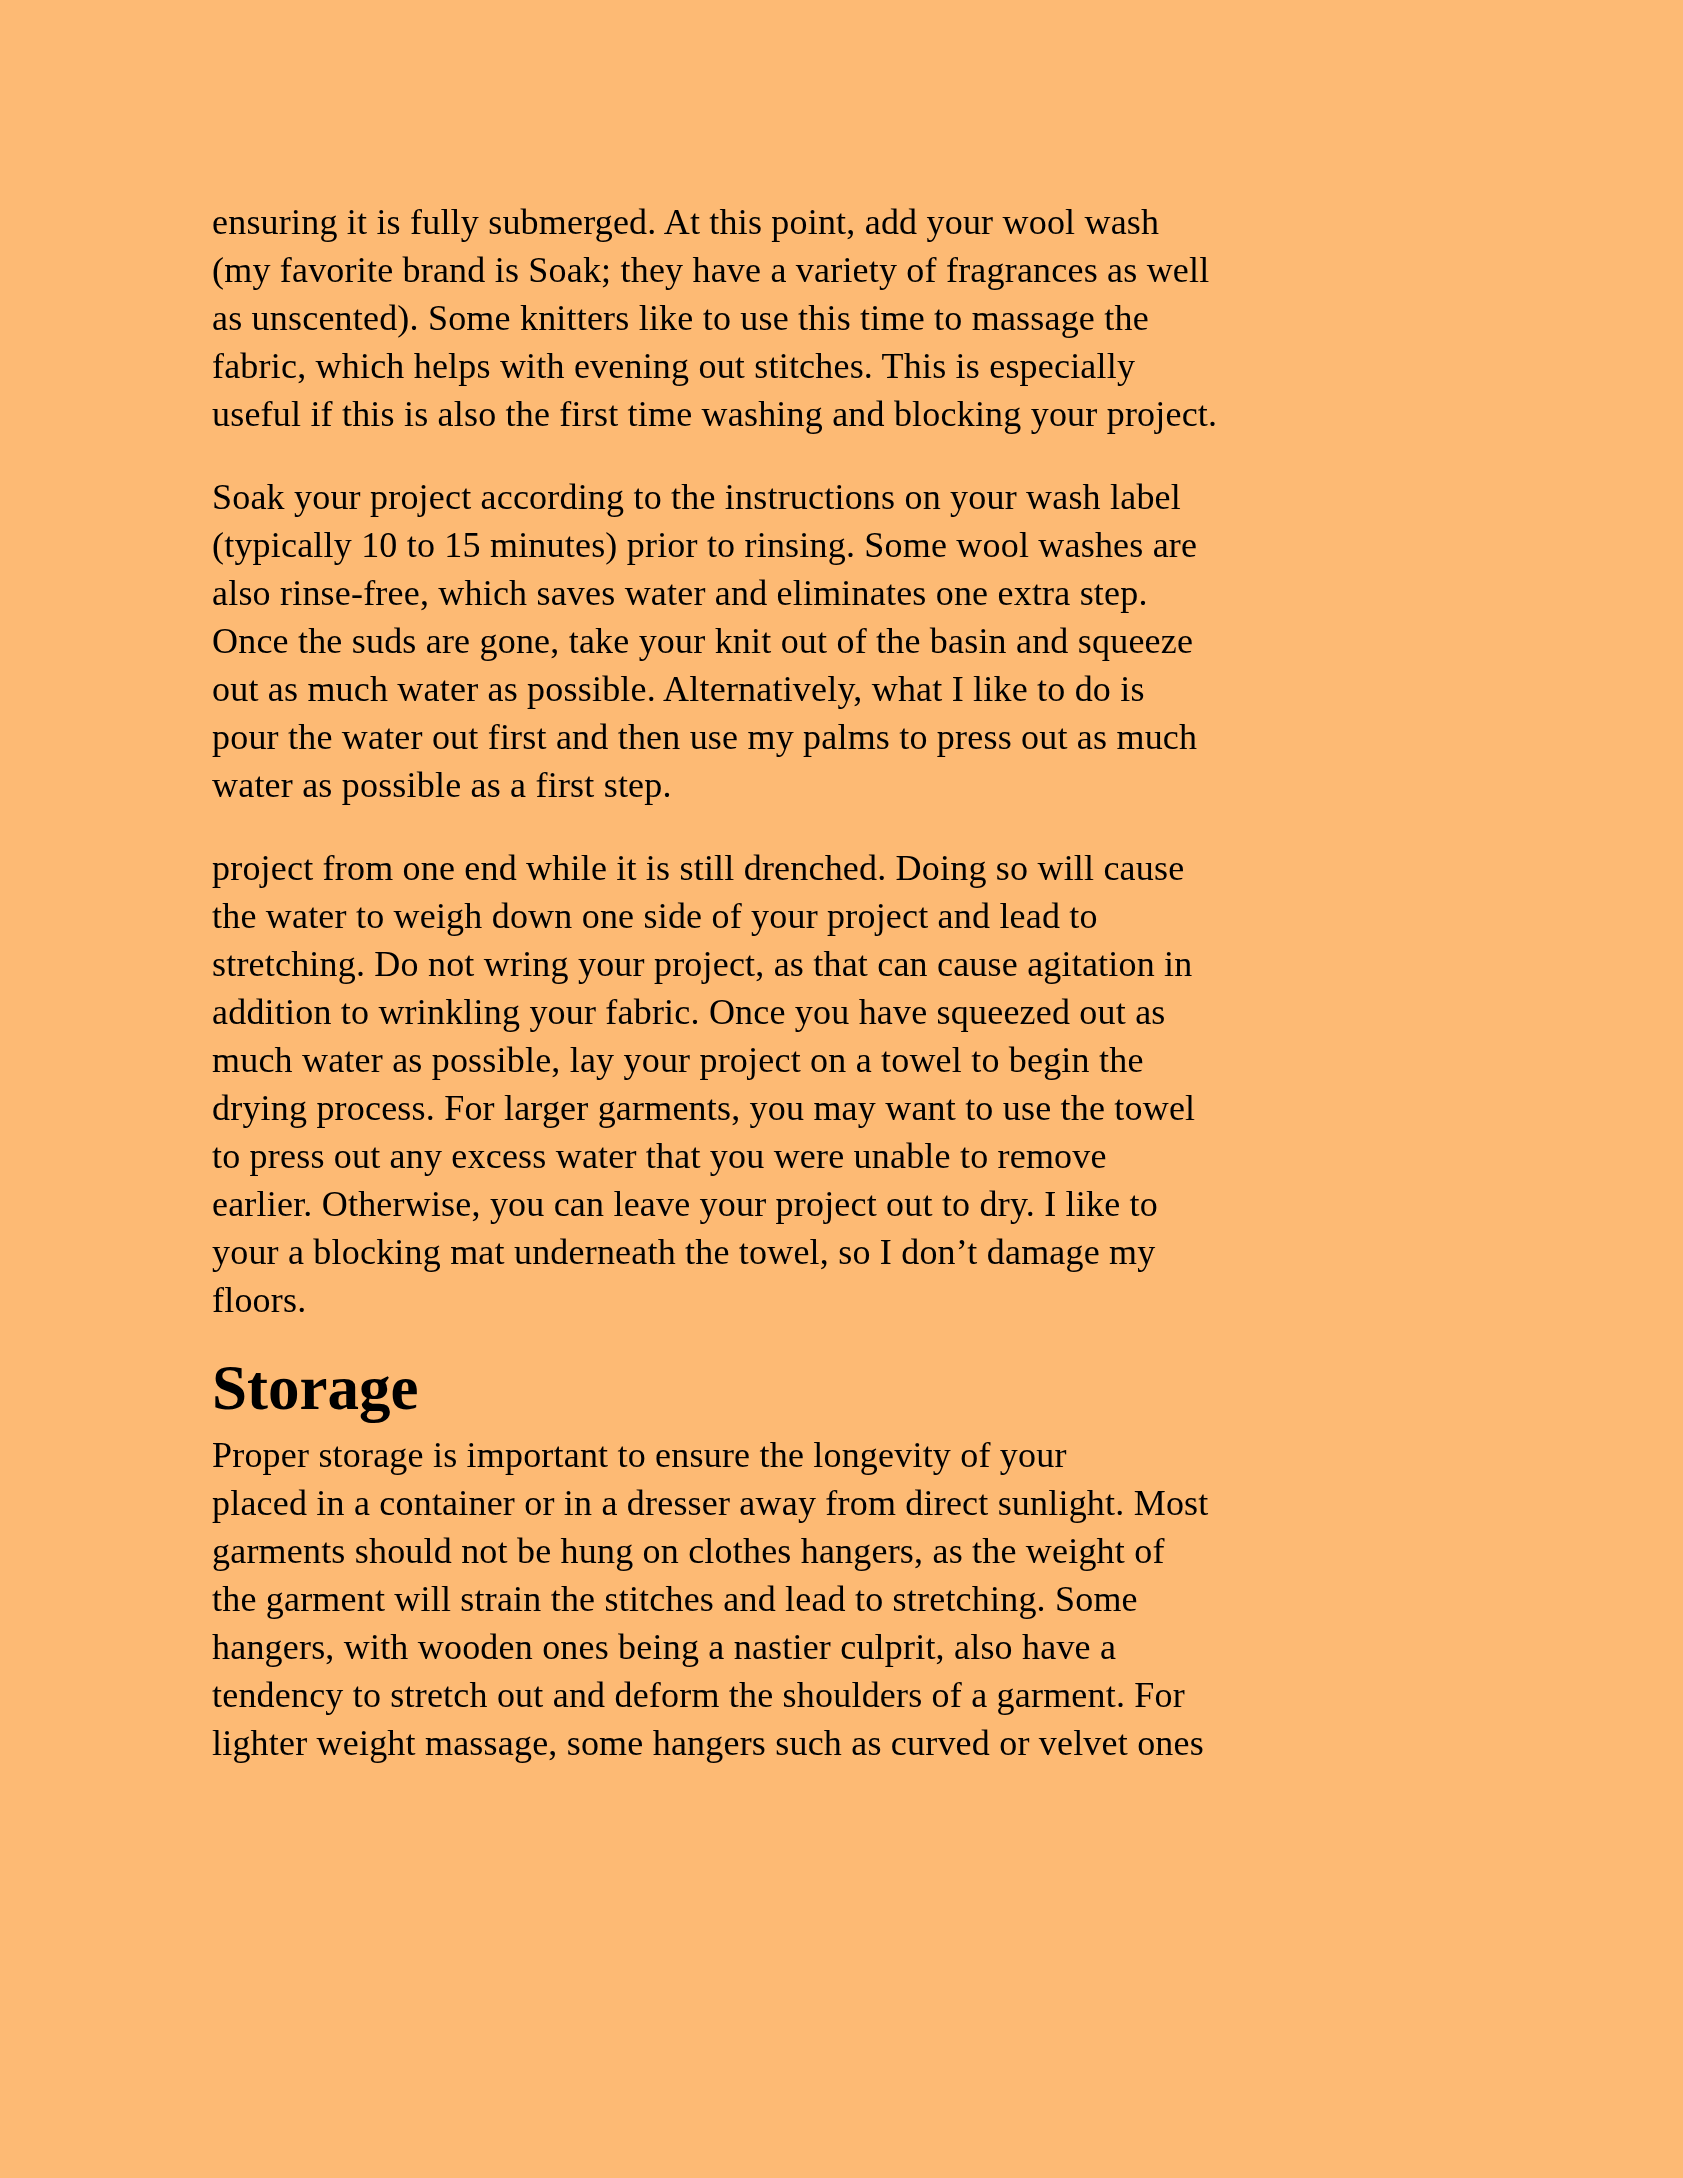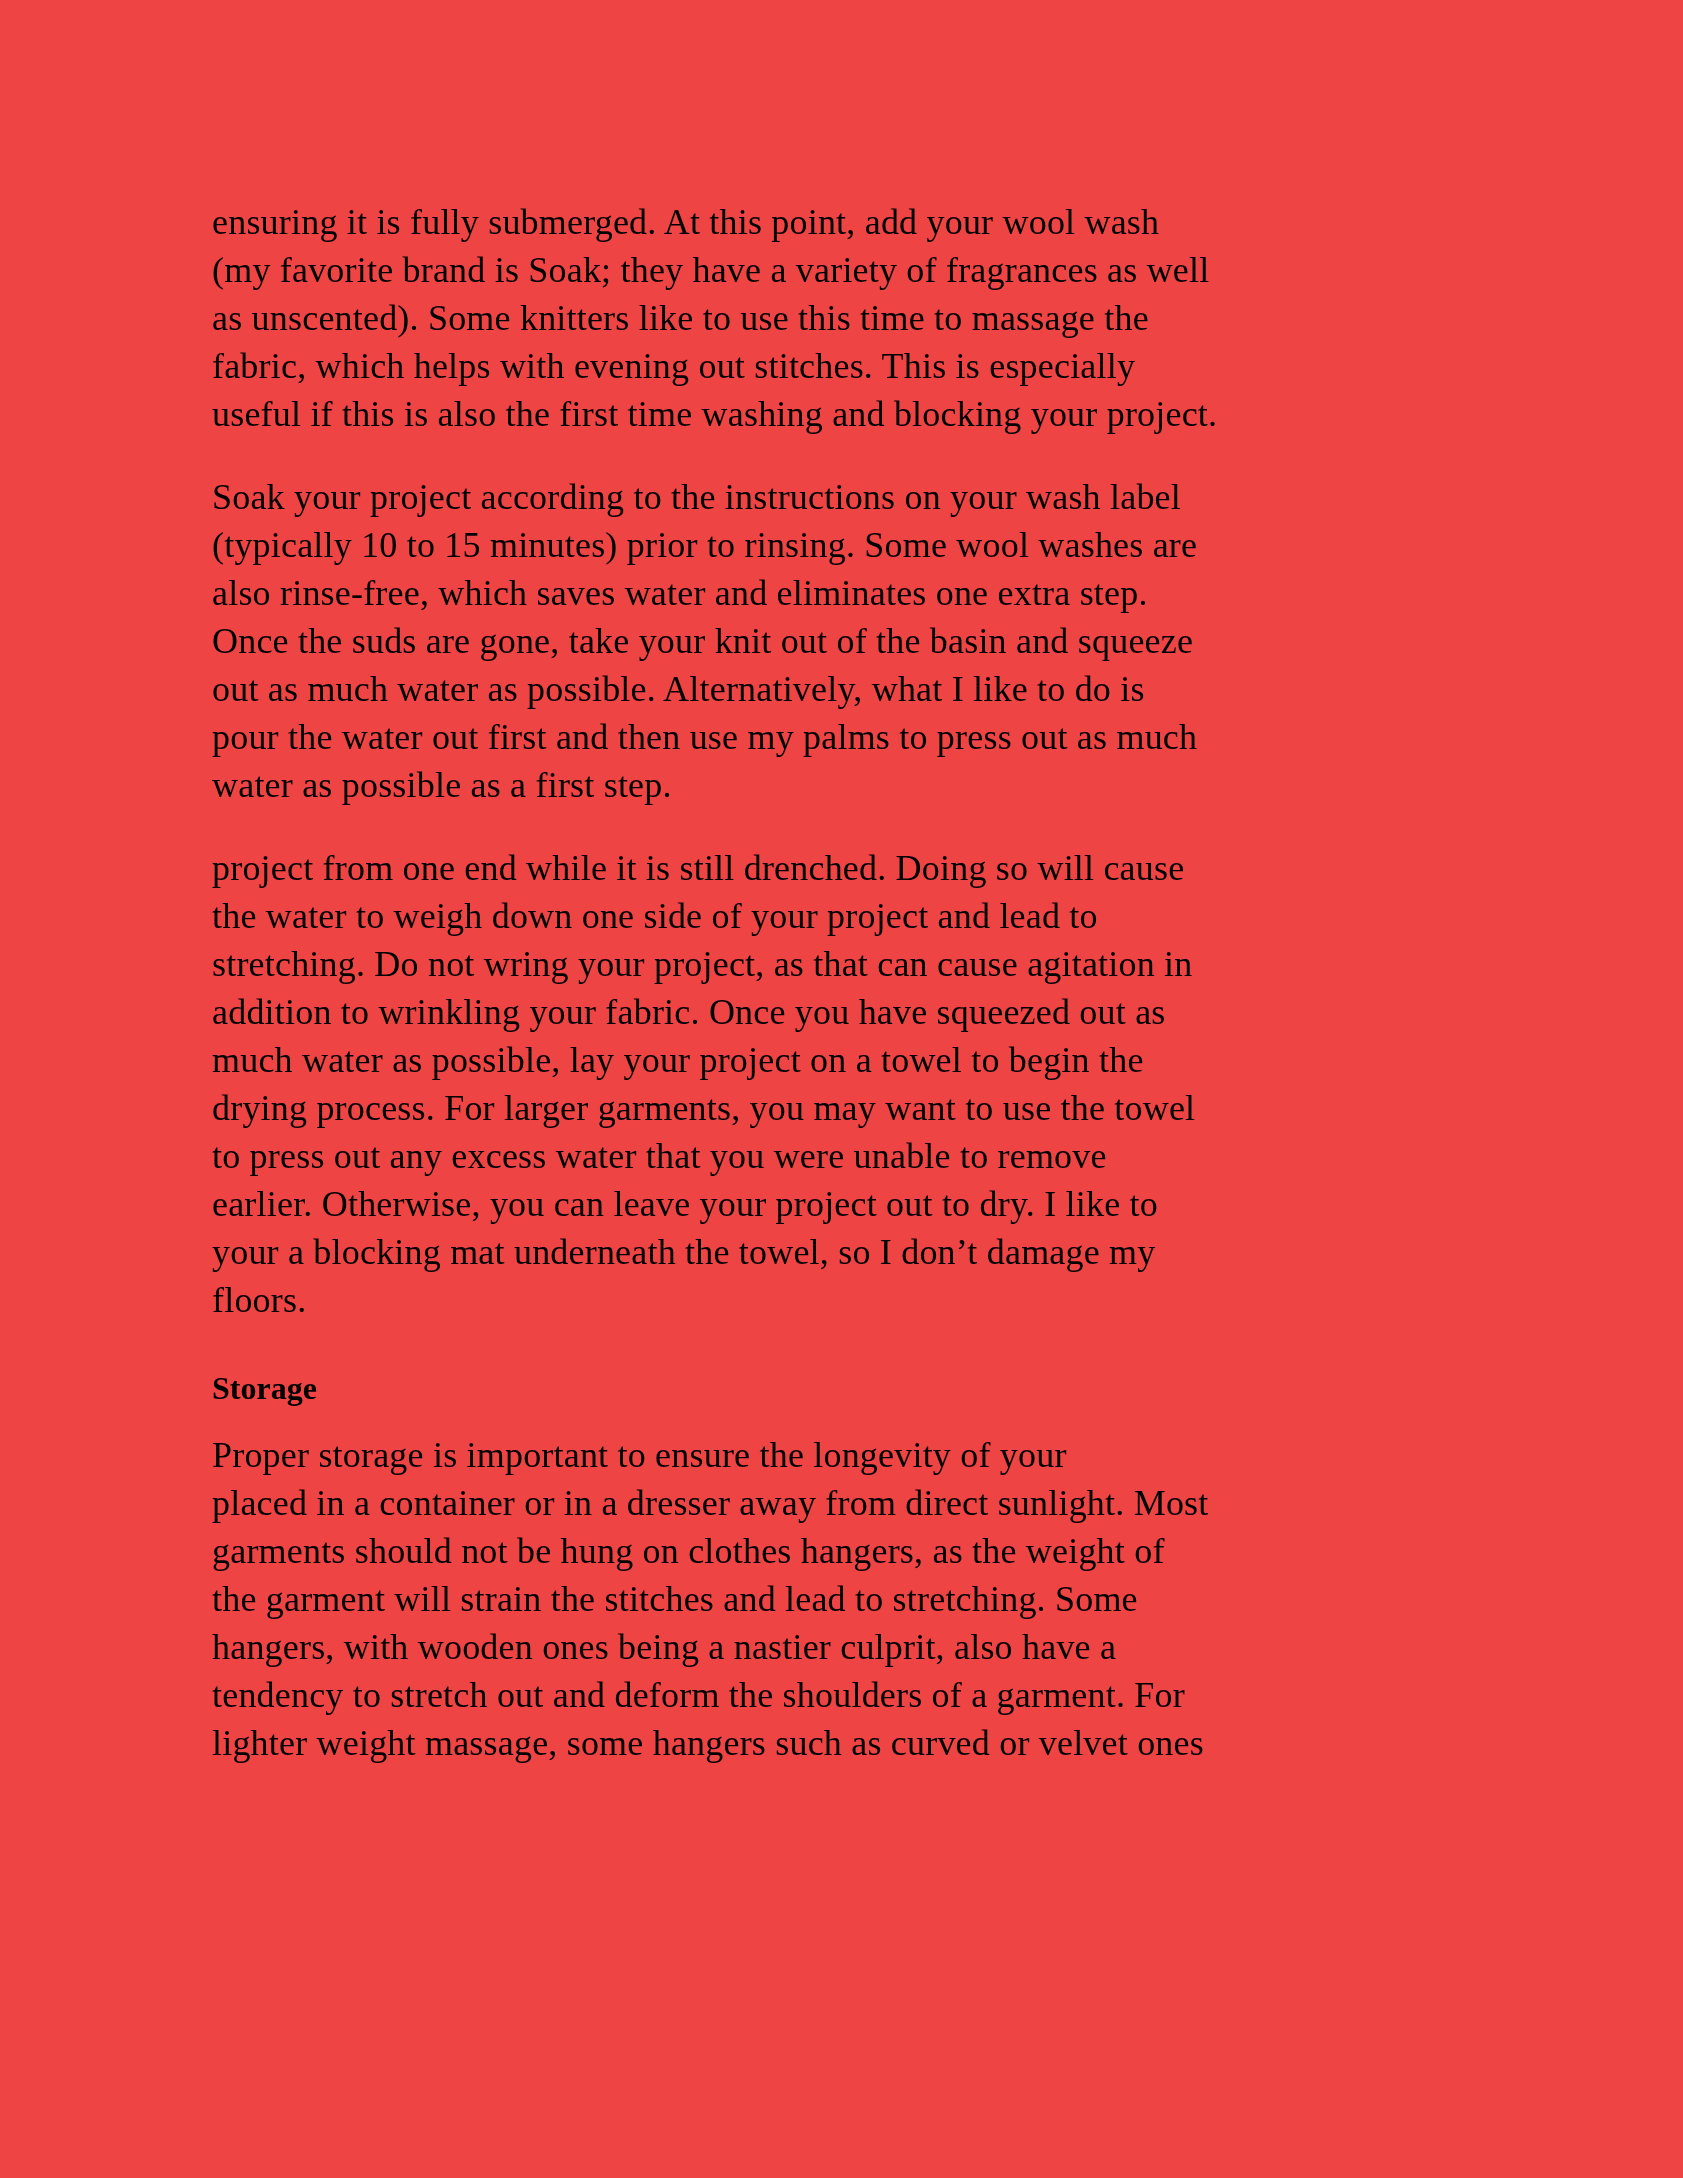--- a/index.html
+++ b/index.html
@@ -8,21 +8,21 @@
   }
   body {
     width: 1683px;
     height: 2178px;
     background: #ffffff;
   }
   .page {
     position: relative;
     width: 1683px;
     height: 2178px;
-    background: #ef4444;
+    background: #fdba74;
     overflow: hidden;
   }
   .content {
     position: absolute;
     left: 212px;
     top: 198px;
     width: 1287px;
     font-family: "Liberation Serif", "DejaVu Serif", serif;
     font-size: 36px;
     line-height: 48px;
@@ -31,21 +31,21 @@
   }
   .para {
     margin: 0 0 35px 0;
     padding: 0;
   }
   .line {
     display: block;
     white-space: pre;
   }
   .heading {
-    font-size: 32px;
+    font-size: 63px;
     line-height: 57px;
     font-weight: 700;
     letter-spacing: 0;
     margin: 36px 0 14px 0;
     padding: 0;
   }
 </style>
 </head>
 <body style="background: rgb(255, 255, 255);">
 

